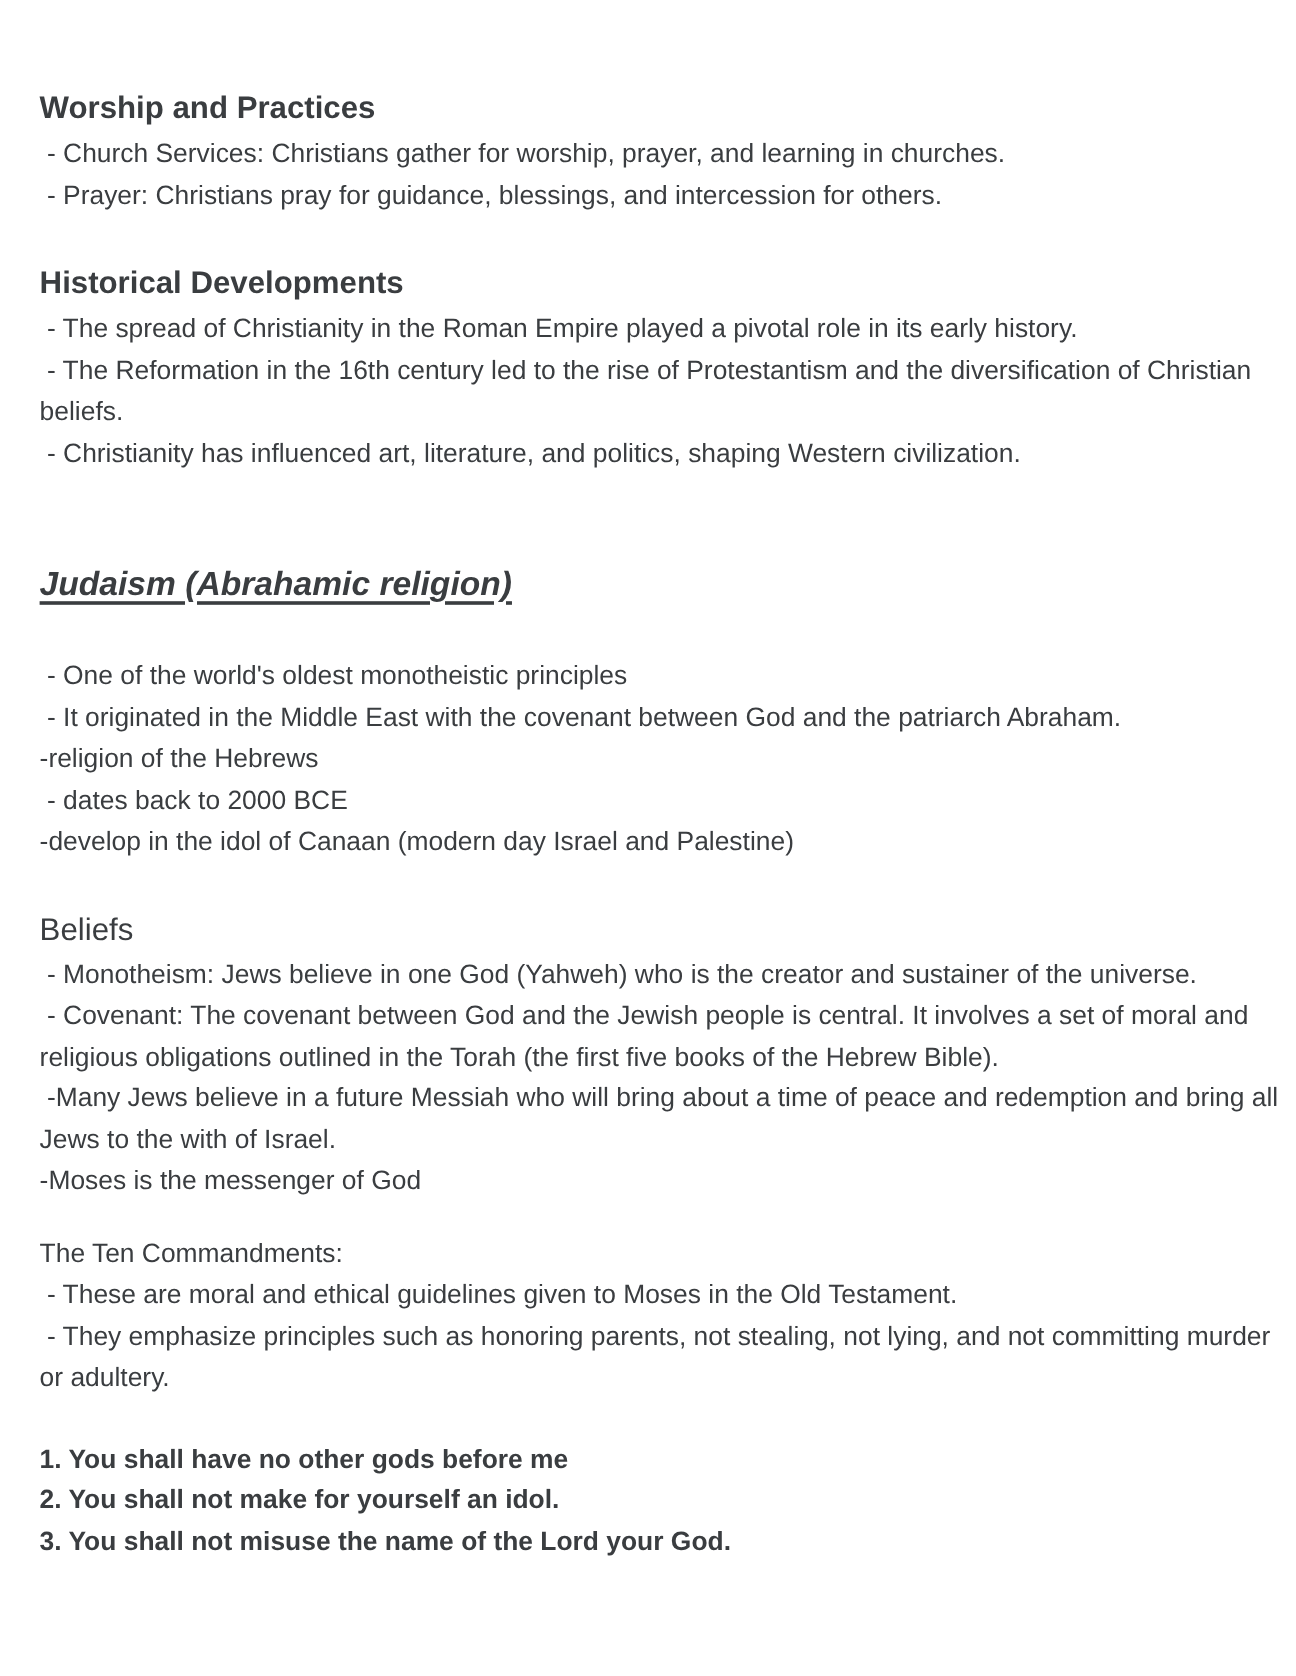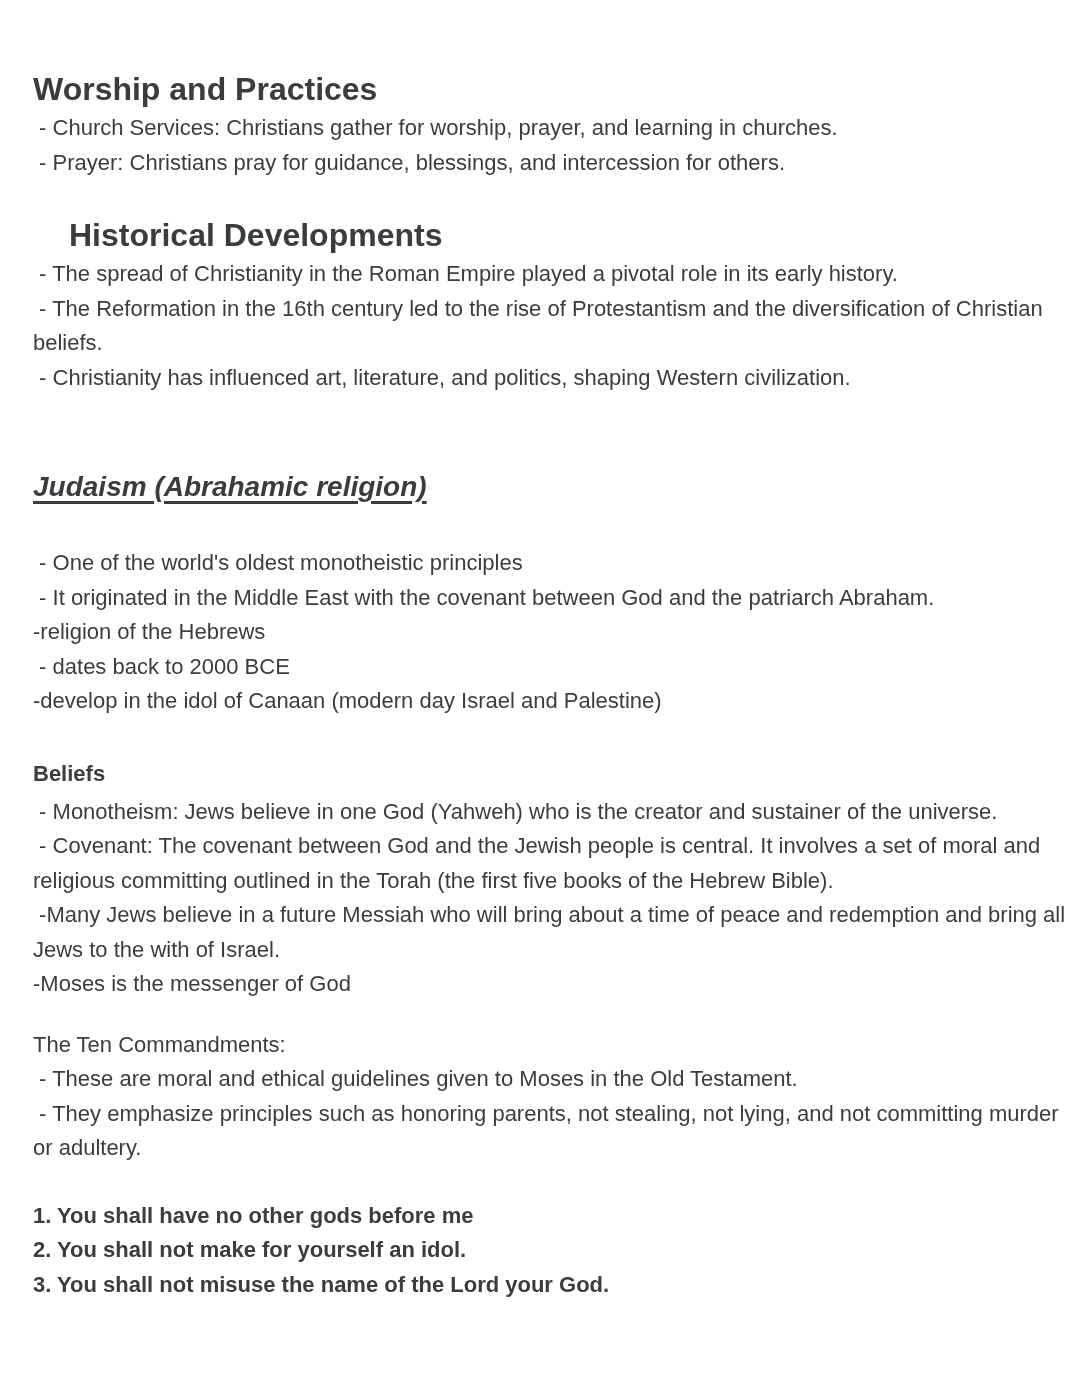--- a/index.html
+++ b/index.html
@@ -20,44 +20,43 @@
   .line {
     font-size: 22px;
     line-height: 34.5px;
     white-space: pre;
     font-weight: 400;
   }
   .line.bold {
     font-weight: 700;
   }
   .h3 {
-    font-size: 32px;
+    font-size: 26px;
     font-weight: 700;
     line-height: 36px;
     margin: 0 0 4px 0;
     white-space: pre;
   }
   .h3.mt {
     margin-top: 37px;
-    margin-left: 36px;
   }
   .h1 {
     font-size: 28px;
     font-weight: 700;
     font-style: italic;
     line-height: 44px;
     margin: 70px 0 0 0;
     white-space: pre;
     text-decoration: underline;
     text-decoration-thickness: 3px;
     text-underline-offset: 5px;
   }
   .h2 {
-    font-size: 22px;
-    font-weight: 700;
+    font-size: 26px;
+    font-weight: 400;
     line-height: 36px;
     margin: 37px 0 3px 0;
     white-space: pre;
   }
   .block-after-h1 {
     margin-top: 37px;
   }
   .block-ten {
     margin-top: 26px;
   }
@@ -90,21 +89,21 @@
     <div class="line"> - It originated in the Middle East with the covenant between God and the patriarch Abraham.</div>
     <div class="line">-religion of the Hebrews</div>
     <div class="line"> - dates back to 2000 BCE</div>
     <div class="line">-develop in the idol of Canaan (modern day Israel and Palestine)</div>
   </div>
 
   <h2 class="h2">Beliefs</h2>
   <div>
     <div class="line"> - Monotheism: Jews believe in one God (Yahweh) who is the creator and sustainer of the universe.</div>
     <div class="line"> - Covenant: The covenant between God and the Jewish people is central. It involves a set of moral and</div>
-    <div class="line">religious committing outlined in the Torah (the first five books of the Hebrew Bible).</div>
+    <div class="line">religious obligations outlined in the Torah (the first five books of the Hebrew Bible).</div>
     <div class="line"> -Many Jews believe in a future Messiah who will bring about a time of peace and redemption and bring all</div>
     <div class="line">Jews to the with of Israel.</div>
     <div class="line">-Moses is the messenger of God</div>
   </div>
 
   <div class="block-ten">
     <div class="line">The Ten Commandments:</div>
     <div class="line"> - These are moral and ethical guidelines given to Moses in the Old Testament.</div>
     <div class="line"> - They emphasize principles such as honoring parents, not stealing, not lying, and not committing murder</div>
     <div class="line">or adultery.</div>

